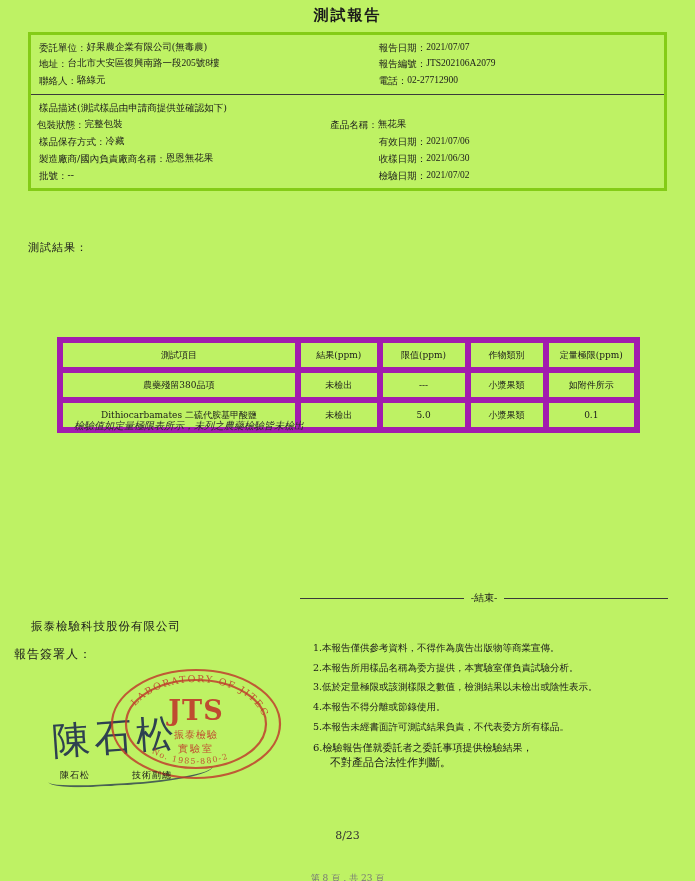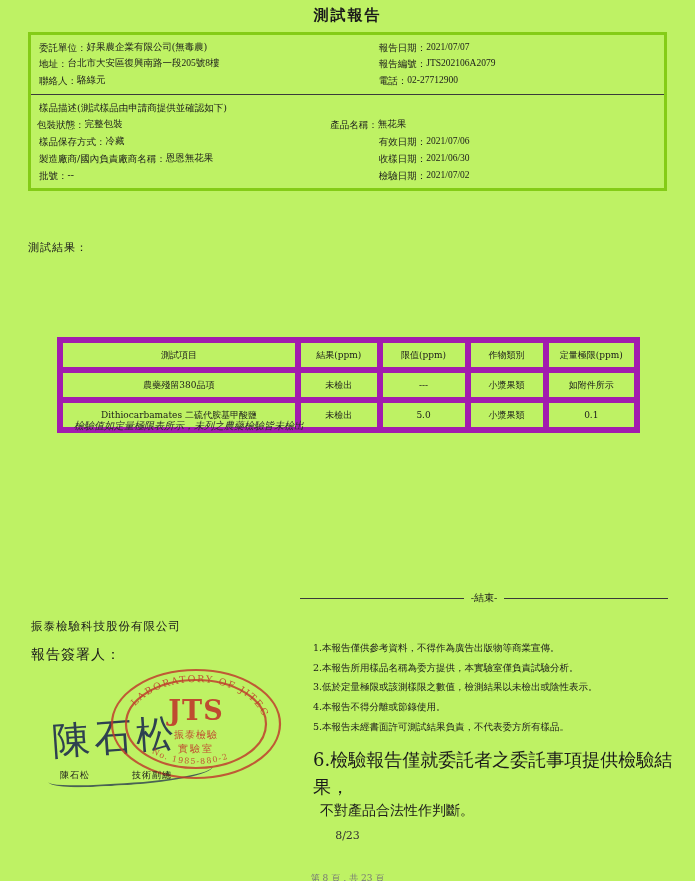--- a/index.html
+++ b/index.html
@@ -145,23 +145,23 @@
   
   .company {
     position: absolute;
     left: 31px;
     top: 619px;
     font-size: 11.5px;
     letter-spacing: 1px;
   }
   .signer-label {
     position: absolute;
-    left: 31px;
+    left: 14px;
     top: 646px;
-    font-size: 14px;
+    font-size: 12px;
     letter-spacing: 1px;
   }
   .sig-name {
     position: absolute;
     left: 60px;
     top: 769px;
     font-size: 9px;
     letter-spacing: 1px;
   }
   .sig-title {
@@ -210,27 +210,27 @@
   .notes {
     position: absolute;
     left: 313px;
     top: 638px;
     width: 360px;
     font-size: 9.5px;
     line-height: 2.07;
   }
   .notes .n-item { white-space: nowrap; }
   .notes .n-big {
-    font-size: 18px;
+    font-size: 10px;
     line-height: 1.5;
-    margin-top: 10px;
+    margin-top: 4px;
   }
   .notes .n-big-2 {
-    font-size: 14px;
-    margin-left: 7px;
+    font-size: 11px;
+    margin-left: 17px;
     line-height: 1.5;
   }
 
   
   .page-num {
     position: absolute;
     top: 829px;
     left: 0;
     width: 100%;
     text-align: center;

